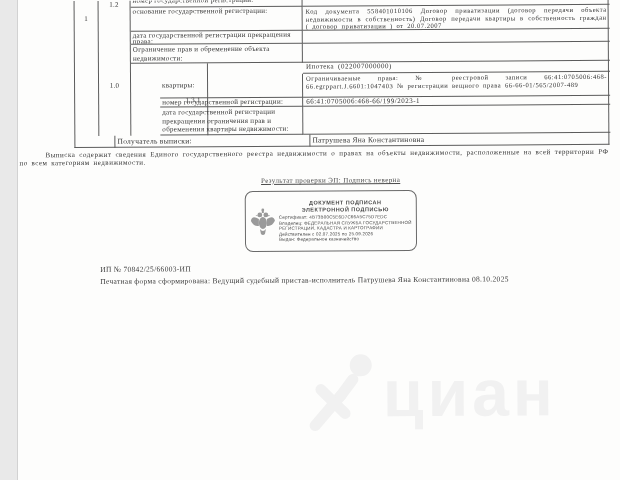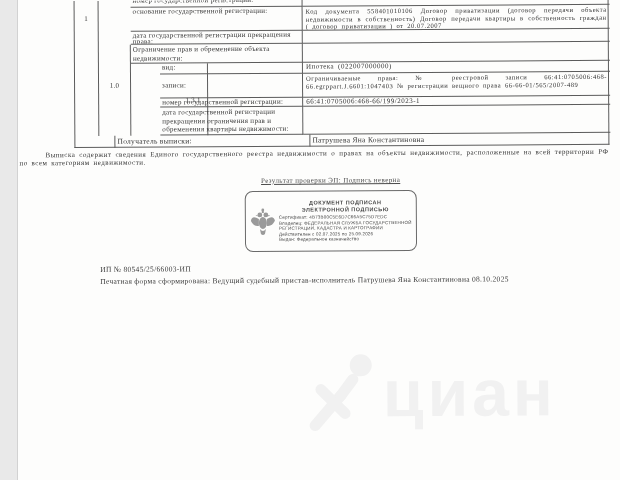--- a/index.html
+++ b/index.html
@@ -56,41 +56,41 @@
 </head>
 <body>
 
 <div class="scan-edge"></div>
 
 <div class="content">
 
   <div class="doc-table">
 
     <div class="cell br num" style="left:0;top:0;width:24px;height:135px;padding-top:15px;">1</div>
+    <div class="cell br num" style="left:24px;top:0;width:32px;height:44px;padding-top:1px;">1.2</div>
     <div class="cell br num" style="left:24px;top:44px;width:32px;height:91px;padding-top:38px;">1.0</div>
     <div class="cell br num" style="left:56px;top:63px;width:29px;height:72px;padding-top:34px;margin-left:48px;">1.3.1</div>
 
     <div class="cell br bb lbl clip-top" style="left:56px;top:0;width:172px;height:7px;">
       <span>номер государственной регистрации:</span>
     </div>
     <div class="cell bb" style="left:228px;top:0;width:307px;height:7px;"></div>
 
     <div class="cell br bb lbl" style="left:56px;top:7px;width:172px;height:24px;">основание государственной регистрации:</div>
     <div class="cell bb val" style="left:228px;top:7px;width:307px;height:24px;font-size:6.6px;line-height:7.7px;">Код документа 558401010106 Договор приватизации (договор передачи объекта недвижимости в собственность) Договор передачи квартиры в собственность граждан ( договор приватизации ) от 20.07.2007</div>
 
     <div class="cell br bb lbl" style="left:56px;top:31px;width:172px;height:13px;line-height:6.3px;">дата государственной регистрации прекращения права:</div>
     <div class="cell bb" style="left:228px;top:31px;width:307px;height:13px;"></div>
 
     <div class="cell br bb lbl" style="left:56px;top:44px;width:172px;height:19px;line-height:8.5px;">Ограничение прав и обременение объекта недвижимости:</div>
     <div class="cell bb" style="left:228px;top:44px;width:307px;height:19px;"></div>
 
-    <div class="cell br bb lbl" style="left:85px;top:63px;width:143px;height:11px;">вид:</div>
     <div class="cell bb val" style="left:228px;top:63px;width:307px;height:11px;text-align:left;">Ипотека (022007000000)</div>
 
-    <div class="cell br bb lbl" style="left:85px;top:74px;width:143px;height:24px;padding-top:8px;">записи:</div>
+    <div class="cell br bb lbl" style="left:85px;top:74px;width:143px;height:24px;padding-top:8px;">квартиры:</div>
     <div class="cell bb val" style="left:228px;top:74px;width:307px;height:24px;font-size:6.6px;line-height:7.7px;">Ограничиваемые права: № реестровой записи 66:41:0705006:468-66.egrppart.J.6601:1047403 № регистрации вещного права 66-66-01/565/2007-489</div>
 
     <div class="cell br bb lbl" style="left:85px;top:98px;width:143px;height:9px;">номер государственной регистрации:</div>
     <div class="cell bb val" style="left:228px;top:98px;width:307px;height:9px;text-align:left;">66:41:0705006:468-66/199/2023-1</div>
 
     <div class="cell br bb lbl" style="left:85px;top:107px;width:143px;height:28px;line-height:8.6px;">дата государственной регистрации прекращения ограничения прав и обременения квартиры недвижимости:</div>
     <div class="cell bb" style="left:228px;top:107px;width:307px;height:28px;"></div>
 
     <div class="cell br" style="left:0;top:135px;width:40px;height:12px;"></div>
     <div class="cell br lbl" style="left:40px;top:135px;width:195px;height:12px;padding-top:2px;font-size:7.5px;">Получатель выписки:</div>
@@ -122,21 +122,21 @@
       <div class="stamp-small">
         <div>Сертификат: 4B73B00C5E6D7C66A5C75D7EDC</div>
         <div>Владелец: ФЕДЕРАЛЬНАЯ СЛУЖБА ГОСУДАРСТВЕННОЙ</div>
         <div>РЕГИСТРАЦИИ, КАДАСТРА И КАРТОГРАФИИ</div>
         <div>Действителен с 02.07.2025 по 25.09.2026</div>
         <div>Выдан: Федеральное казначейство</div>
       </div>
     </div>
   </div>
 
-  <div class="footer-case">ИП № 80545/25/66003-ИП</div>
+  <div class="footer-case">ИП № 70842/25/66003-ИП</div>
   <div class="footer-formed">Печатная форма сформирована: Ведущий судебный пристав-исполнитель Патрушева Яна Константиновна 08.10.2025</div>
 
   <div class="watermark">
     <svg class="wm-person" viewBox="0 0 82 84">
       <g stroke="#f1f1f1" stroke-width="11" fill="none" stroke-linecap="round">
         <path d="M14 74 L40 44"></path>
         <path d="M20 38 L44 62"></path>
         <path d="M40 44 L52 28"></path>
       </g>
       <circle cx="60" cy="14" r="11" fill="#f1f1f1"></circle>

